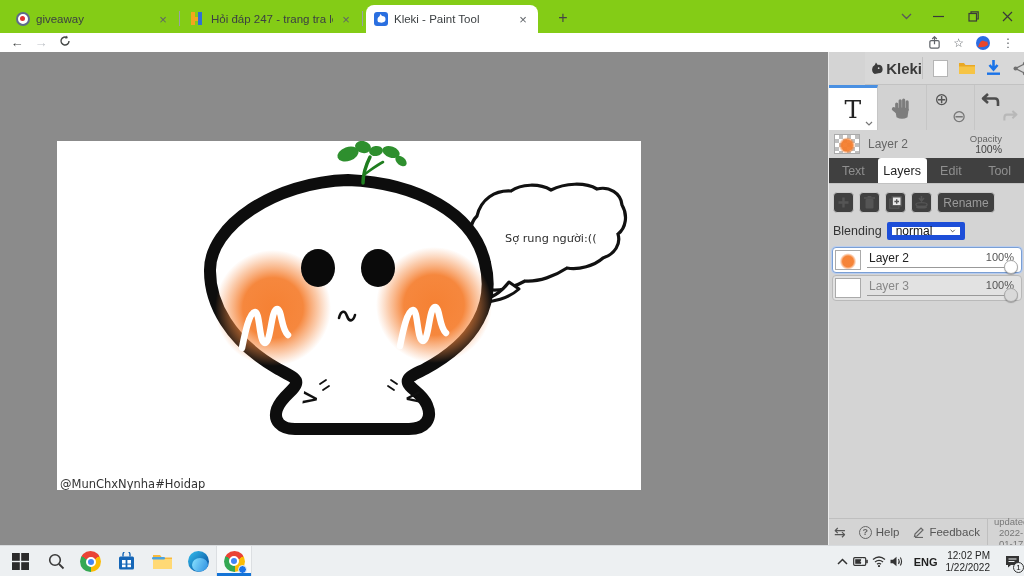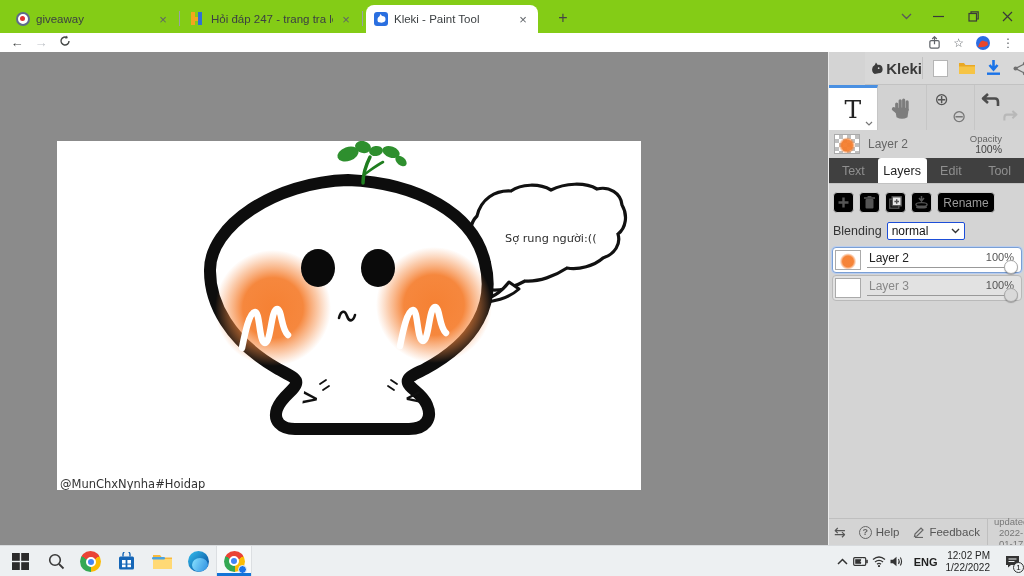--- a/index.html
+++ b/index.html
@@ -63,25 +63,25 @@
   .thumb-char:after { content:""; position:absolute; inset:0; background:radial-gradient(circle at 50% 58%, rgba(245,125,45,.95) 0 34%, rgba(245,125,45,0) 52%); }
   .li-thumb { width:26px; height:20px; margin-left:5px; border:1px solid #aaa; }
   .li-name { margin-left:8px; color:#666; }
   .li-op { margin-left:auto; text-align:right; padding-right:22px; line-height:11px; }
   .li-op .l1 { font-size:9.5px; color:#666; } .li-op .l2 { font-size:10.5px; color:#444; }
   .ptabs { position:absolute; left:0; top:106px; width:100%; height:26px; background:#404040; display:flex; border-bottom:1px solid #c2c2c2; }
   .ptab { width:49px; text-align:center; line-height:26px; color:#8f8f8f; font-size:12.5px; }
   .ptab.active { background:#fff; color:#222; border-radius:3px 3px 0 0; }
   .pcontent { position:absolute; left:0; top:132px; width:100%; bottom:27px; }
   .lbtns { position:absolute; left:4px; top:8px; display:flex; gap:5px; align-items:center; }
-  .lbtn { width:21px; height:21px; background:#000000; border:1px solid #c9c9c9; border-radius:4px; display:flex; align-items:center; justify-content:center; }
+  .lbtn { width:21px; height:21px; background:#404040; border:1px solid #c9c9c9; border-radius:4px; display:flex; align-items:center; justify-content:center; }
   .lbtn.wide { width:58px; font-size:12px; color:#9a9a9a; }
   .blendrow { position:absolute; left:4px; top:38px; display:flex; align-items:center; gap:5px; }
   .blendlabel { font-size:12.5px; color:#333; }
-  .selectbox { width:78px; height:18px; background:#fff; border:1px solid #1d4ed8; border-radius:2px; display:flex; align-items:center; padding:0 4px; font-size:12px; color:#111;gap:18px; }
+  .selectbox { width:78px; height:18px; background:#fff; border:5px solid #1d4ed8; border-radius:2px; display:flex; align-items:center; padding:0 4px; font-size:12px; color:#111;gap:18px; }
   .selectbox svg { margin-left:auto; }
   .lrow { position:absolute; left:3px; width:190px; height:26px; border-radius:4px; border:1px solid #b9b9b9; background:#e2e2e2; }
   .lrow.sel { background:#fff; border:1px solid #7a9fd4; box-shadow:0 0 0 1px #b9cdef; }
   .lrow .lthumb { position:absolute; left:2px; top:2px; width:26px; height:20px; border:1px solid #aaa; background:#fff; }
   .lrow .lname { position:absolute; left:36px; top:3px; font-size:12px; color:#222; }
   .lrow.dim .lname { color:#888; }
   .lrow .lpct { position:absolute; right:7px; top:3px; font-size:11px; color:#555; }
   .lrow .track { position:absolute; left:34px; right:8px; top:19px; height:1px; background:#999; }
   .lrow .knob { position:absolute; right:3px; top:12px; width:14px; height:14px; border-radius:50%; background:#fff; border:1px solid #a8a8a8; box-shadow:0 1px 1px rgba(0,0,0,.25); }
   .lrow.dim .knob { background:#d9d9d9; }

